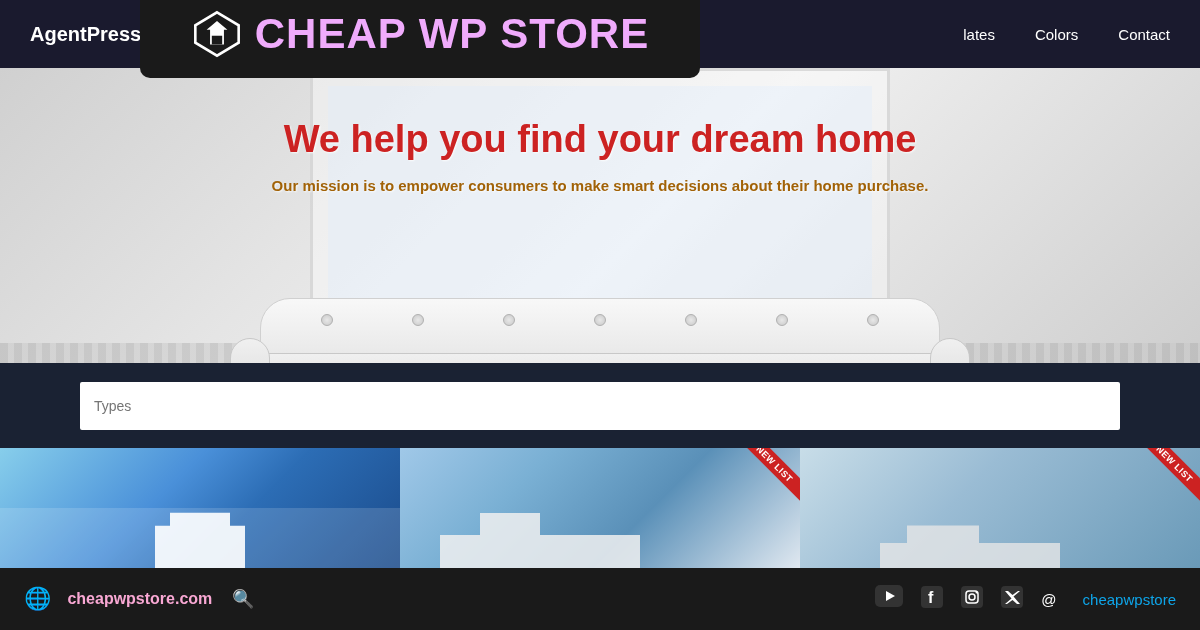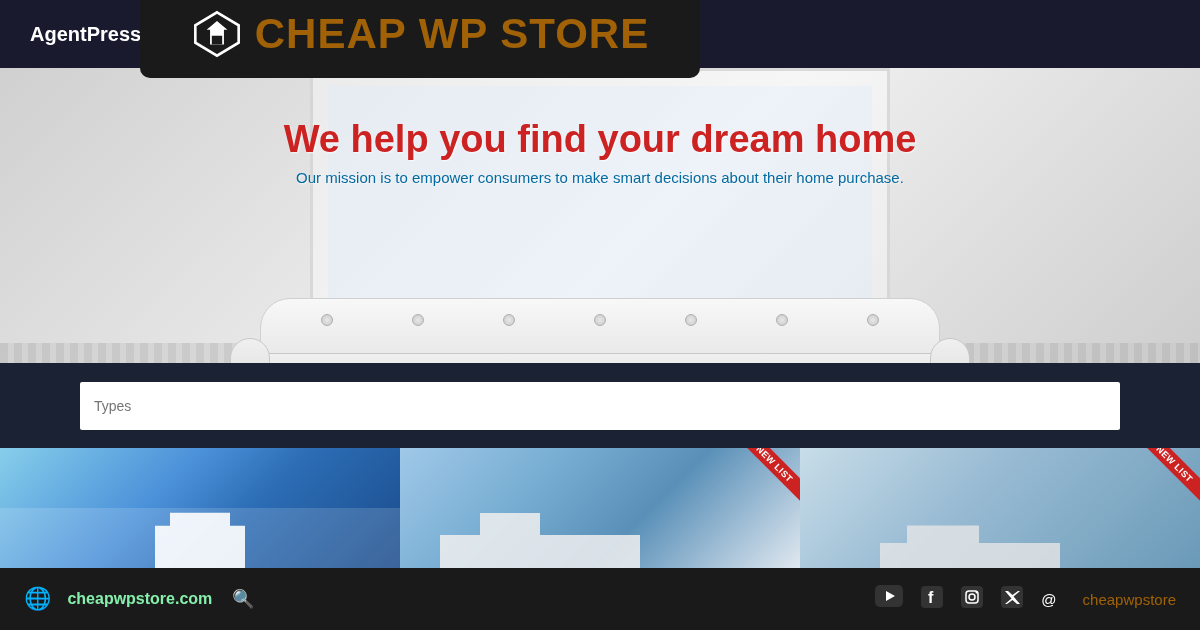--- a/index.html
+++ b/index.html
@@ -48,21 +48,21 @@
       align-items: center;
       gap: 12px;
     }
     .logo-icon {
       width: 52px;
       height: 52px;
     }
     .logo-text {
       font-size: 42px;
       font-weight: 900;
-      color: #a16207;
+      color: #f0abfc;
       letter-spacing: 1px;
       font-family: Arial Black, Arial, sans-serif;
       text-transform: uppercase;
     }
     .nav-links {
       margin-left: auto;
       display: flex;
       align-items: center;
       gap: 0;
       padding-right: 10px;
@@ -207,28 +207,29 @@
       top: 50px;
       left: 0;
       right: 0;
       text-align: center;
       z-index: 10;
     }
     .hero-title {
       font-size: 38px;
       font-weight: bold;
       color: #cc2222;
-      margin-bottom: 8px;
+      margin-bottom: 16px;
       text-shadow: 1px 1px 2px rgba(255,255,255,0.8);
       text-align: center;
     }
     .hero-subtitle {
       font-size: 15px;
-      color: #0369a1;
+      color: #a16207;
       text-shadow: 1px 1px 2px rgba(255,255,255,0.8);
+      font-weight: bold;
     }
 
     
     .search-bar {
       position: absolute;
       top: 68px + 295px;
       top: 363px;
       left: 0;
       right: 0;
       height: 85px;
@@ -328,21 +329,21 @@
       align-items: center;
       padding: 0 24px;
       gap: 16px;
       z-index: 100;
     }
     .bottom-globe-icon {
       color: white;
       font-size: 22px;
     }
     .bottom-url {
-      color: #86efac;
+      color: #f9a8d4;
       font-size: 16px;
       font-weight: bold;
     }
     .bottom-search-icon {
       color: #888;
       font-size: 18px;
       margin-left: 4px;
     }
     .bottom-divider {
       flex: 1;
@@ -369,20 +370,25 @@
       color: white;
       font-size: 15px;
     }
   </style>
 </head>
 <body>
 
 <nav class="top-nav">
   <span class="nav-brand">AgentPress Pro</span>
 
+  <div class="nav-links">
+    <a class="nav-link">lates</a>
+    <a class="nav-link">Colors</a>
+    <a class="nav-link">Contact</a>
+  </div>
 </nav>
 
 <div class="nav-logo-overlay">
   <div class="nav-logo-inner">
     <svg class="logo-icon" viewBox="0 0 60 60" fill="none" xmlns="http://www.w3.org/2000/svg">
       <polygon points="30,5 55,20 55,40 30,55 5,40 5,20" fill="none" stroke="white" stroke-width="3"></polygon>
       <path d="M30 15 L42 25 L38 25 L38 42 L22 42 L22 25 L18 25 Z" fill="white"></path>
       <path d="M24 42 L24 32 L36 32 L36 42" fill="#1a1a1a"></path>
     </svg>
     <span class="logo-text">CHEAP WP STORE</span>
@@ -485,15 +491,15 @@
       </svg>
     </span>
 
     <span class="social-icon">
       <svg width="22" height="22" viewBox="0 0 22 22" fill="none" xmlns="http://www.w3.org/2000/svg">
         <rect x="0" y="0" width="22" height="22" rx="4" fill="#333"></rect>
         <path d="M4 5 L10.5 12.5 L4 18 L6 18 L11.5 14 L16 18 L19 18 L12.5 10.5 L19 5 L17 5 L11.5 9 L7 5 Z" fill="white"></path>
       </svg>
     </span>
     <span class="bottom-at">@</span>
-    <span class="bottom-handle" style="color:#a16207;font-size:15px;">cheapwpstore</span>
+    <span class="bottom-handle" style="color:#0ea5e9;font-size:15px;">cheapwpstore</span>
   </div>
 </div>
 
 </body></html>

